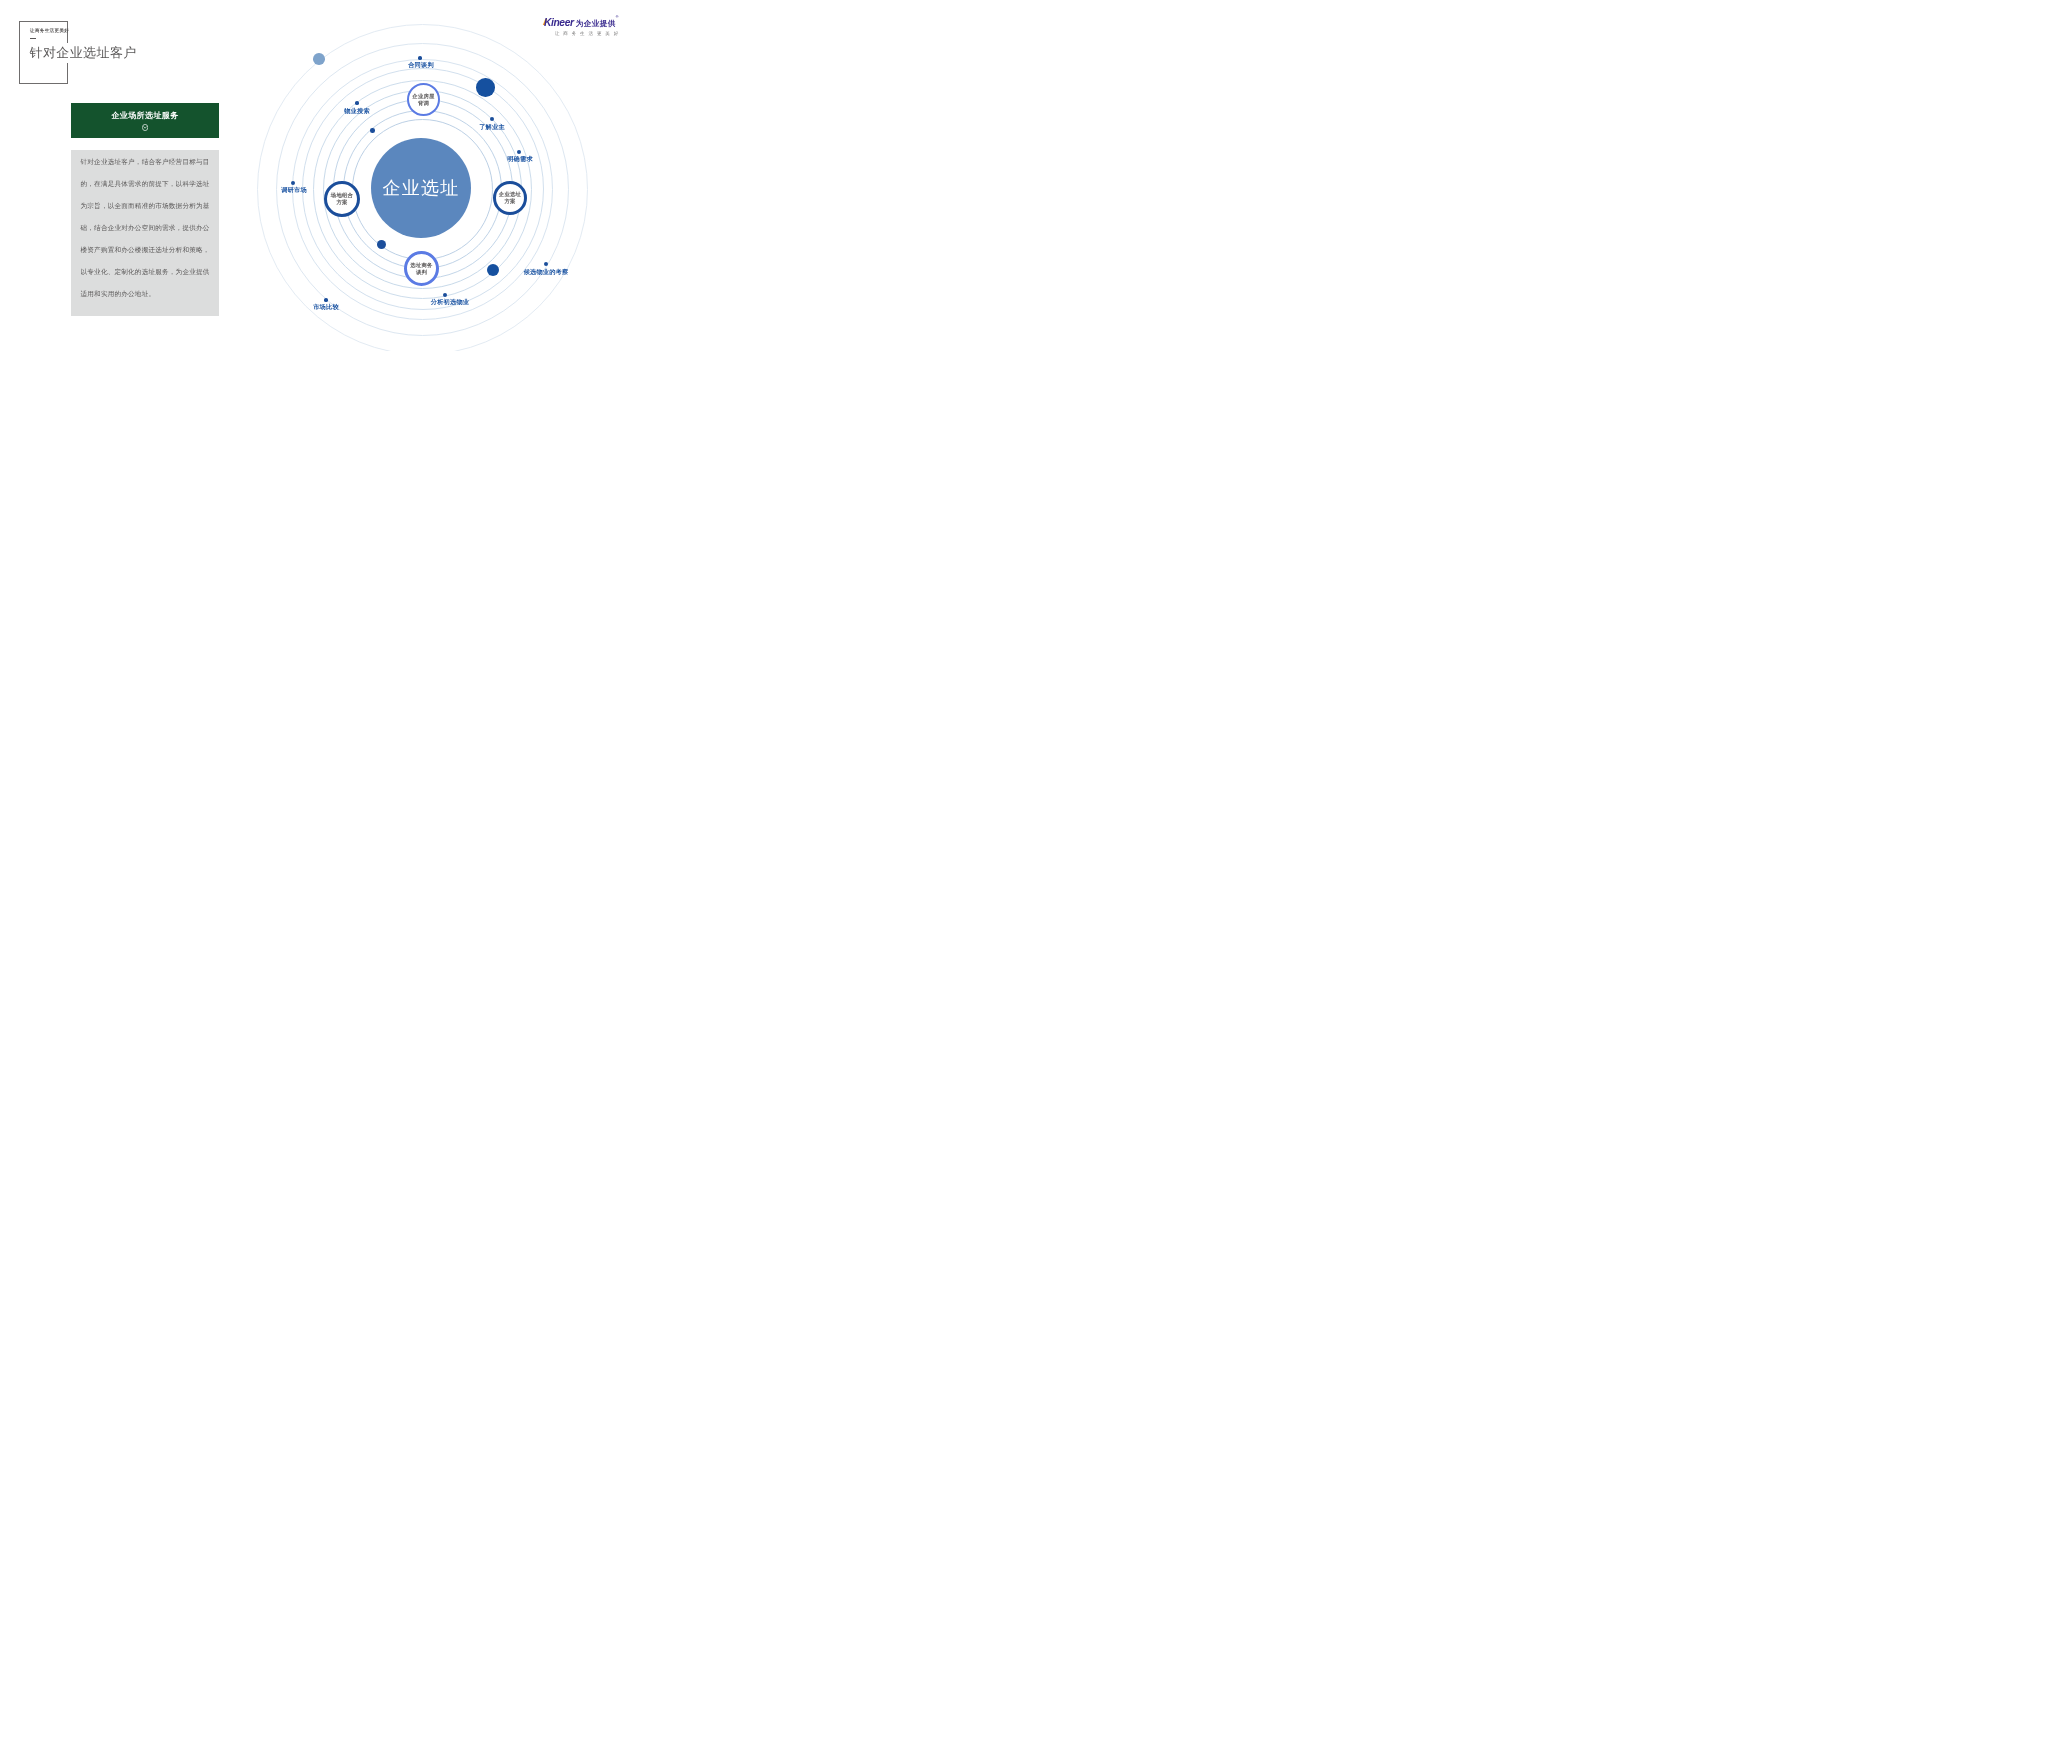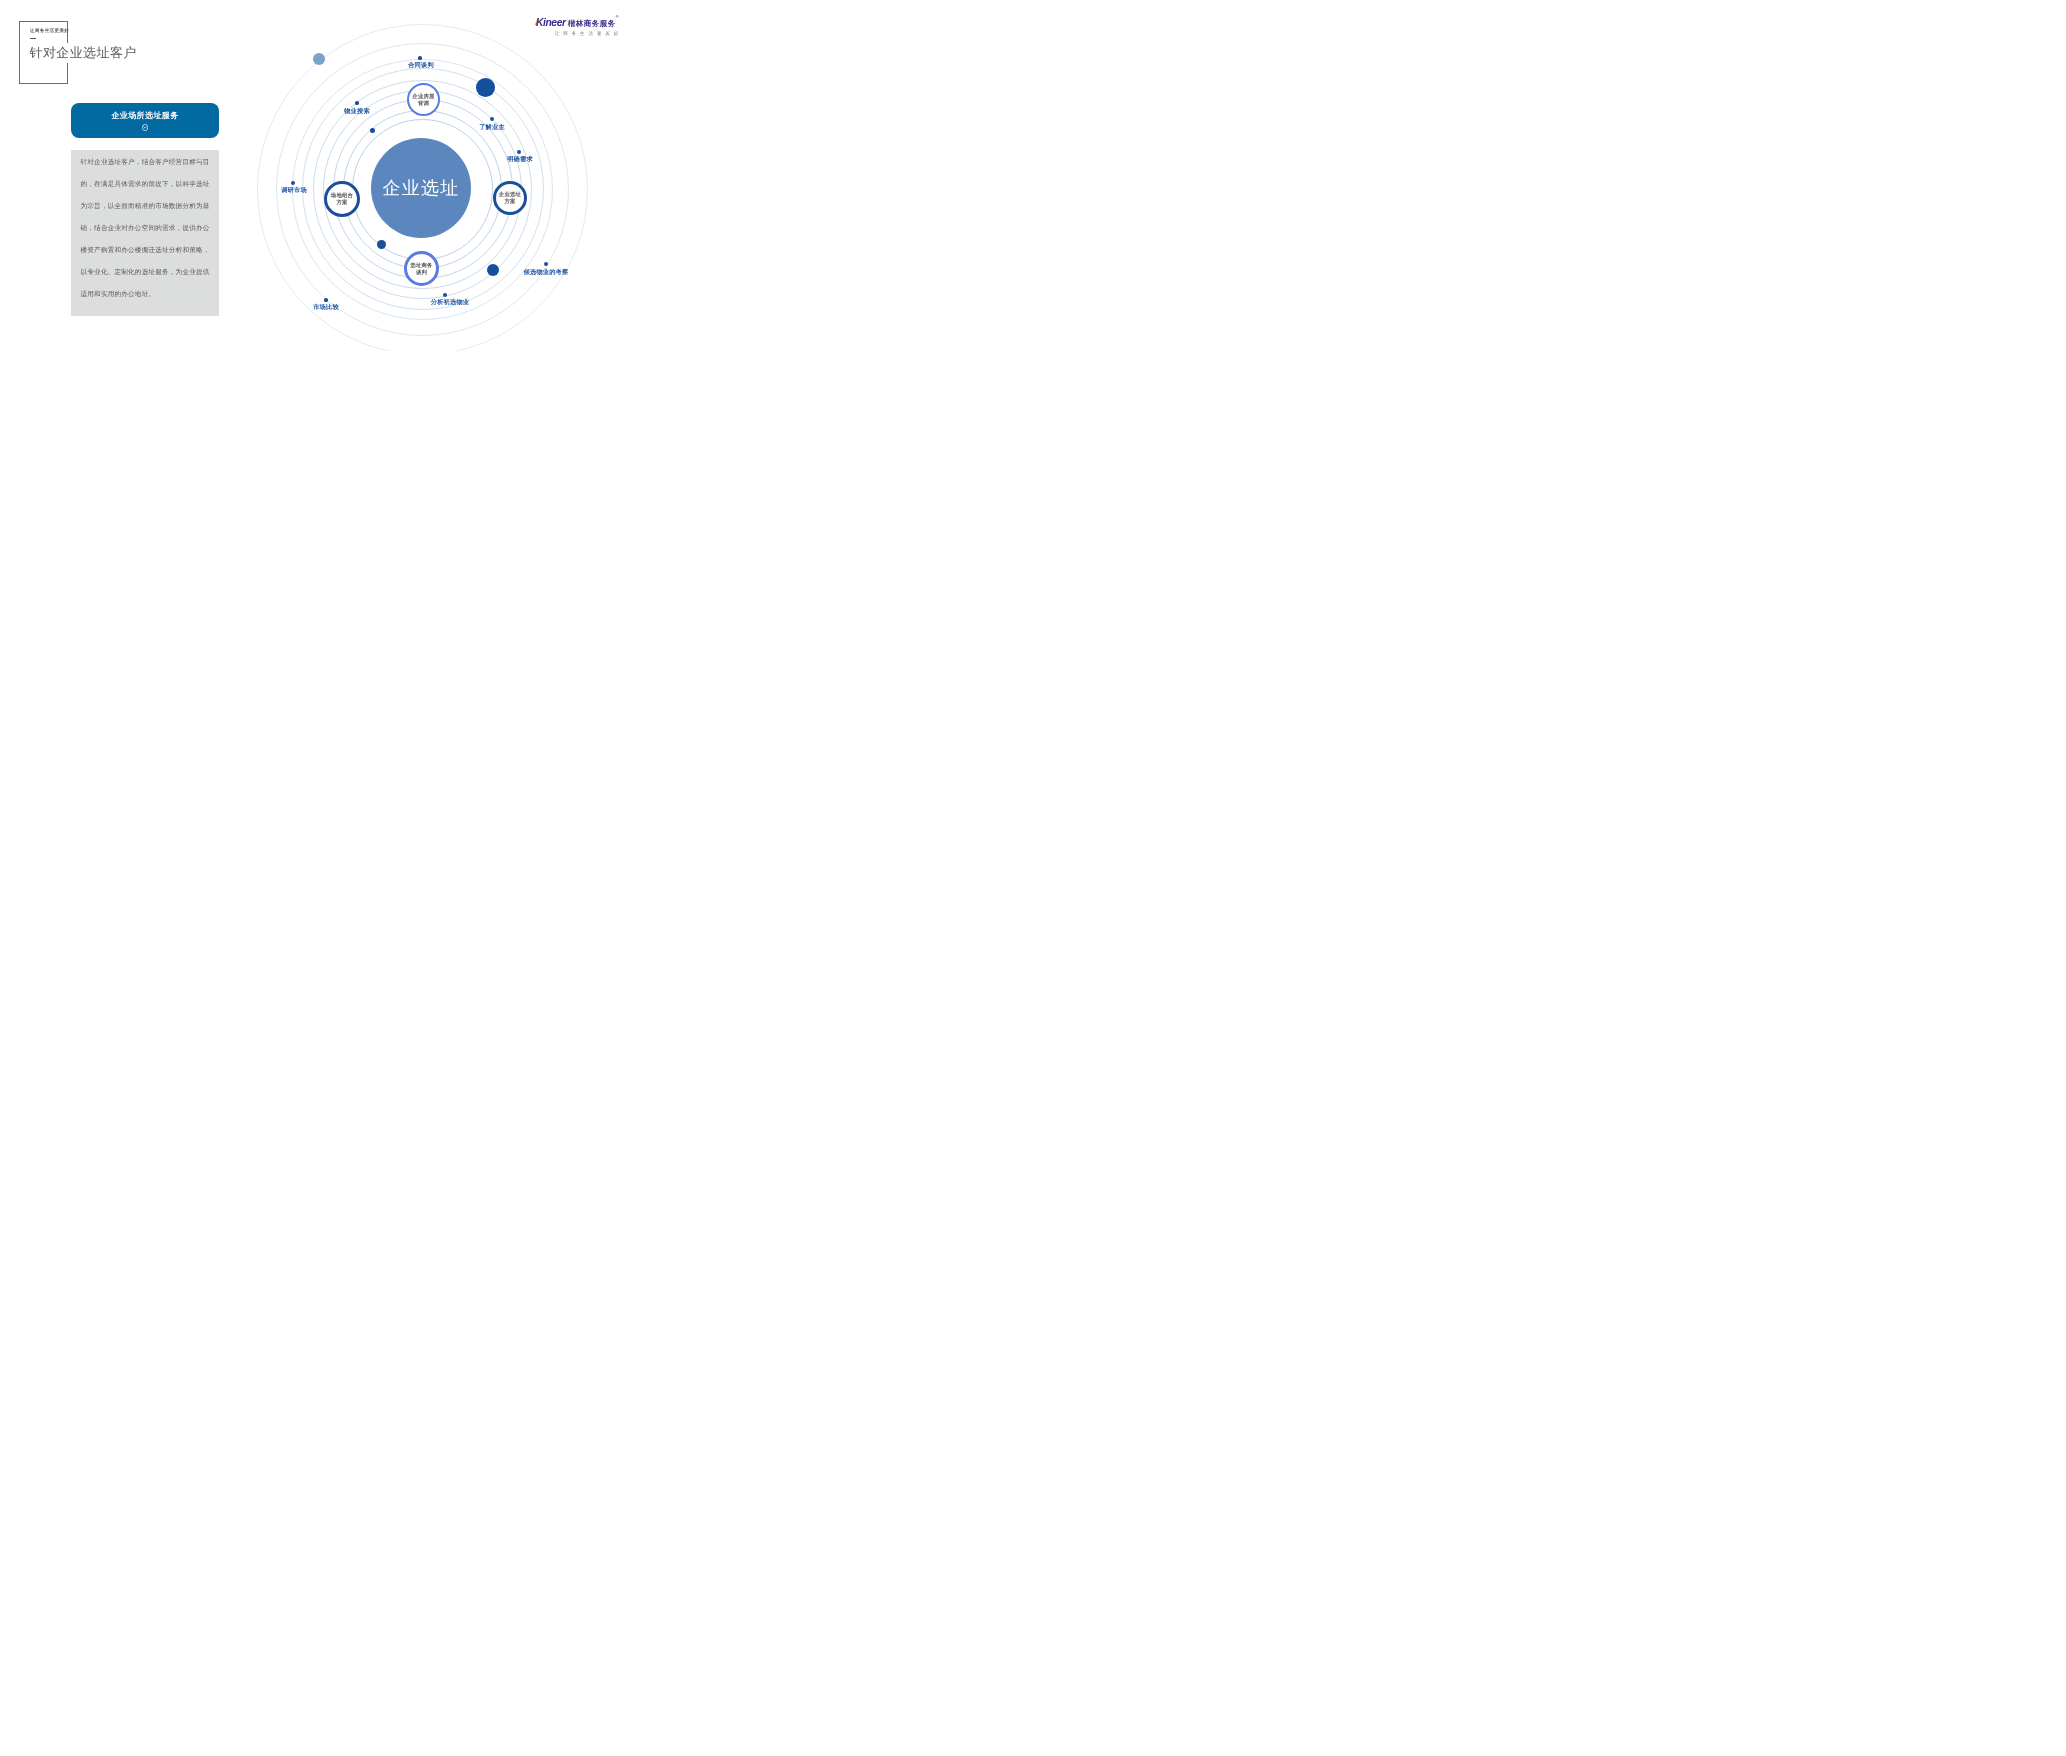--- a/index.html
+++ b/index.html
@@ -21,21 +21,21 @@
   
   .logo{right:6.6px;top:16.5px;text-align:right;}
   .logo-row{position:relative;display:inline-block;white-space:nowrap;}
   .k-accent{position:absolute;left:0.4px;top:2.9px;width:2.1px;height:6.2px;background:linear-gradient(180deg,#f9b30c,#f2901d);transform:skewX(-22deg);}
   .logo-en{position:relative;font-size:10.3px;font-style:italic;font-weight:800;color:#3a2b8f;letter-spacing:-0.4px;text-align:right;}
   .logo-cn{font-size:7.6px;font-weight:800;color:#3a2b8f;letter-spacing:0.4px;margin-left:2.1px;}
   .logo-reg{font-size:3.7px;font-weight:bold;color:#3a2b8f;vertical-align:top;position:relative;top:-1.7px;}
   .logo-tagline{margin-top:2.1px;font-size:4.5px;font-weight:500;color:#727171;letter-spacing:3.9px;white-space:nowrap;margin-right:-3.7px;}
 
   
-  .card-header{left:71px;top:103px;width:148px;height:35px;background:#0369a1;text-align:center;border-radius:8px;}
+  .card-header{left:71px;top:103px;width:148px;height:35px;background:#14532d;text-align:center;}
   .card-title{margin-top:7px;font-size:8px;font-weight:bold;color:#ffffff;letter-spacing:0.4px;}
   .chevron-wrap{margin-top:2.9px;line-height:0;}
   .card-body{left:71px;top:150px;width:148px;height:166px;background:#dcdddd;padding:0;box-sizing:border-box;}
   .card-line{margin:0 8.3px 0 9.5px;font-size:6.6px;line-height:22px;height:22px;color:#595757;letter-spacing:0.2px;white-space:nowrap;}
 
   
   .ring{border-radius:50%;}
   .center-circle{
     left:371px;top:138px;width:100px;height:100px;border-radius:50%;background:#5b87be;
     display:flex;align-items:center;justify-content:center;
@@ -54,21 +54,21 @@
 
 <div id="app">
 
   <div class="abs frame-box"></div>
   <div class="abs tagline-small">让商务生活更美好</div>
   <div class="abs header-dash"></div>
   <h1 class="abs page-title">针对企业选址客户</h1>
 
   <div class="abs logo">
     <div class="logo-row">
-      <span class="k-accent"></span><span class="logo-en">Kineer</span><span class="logo-cn">楷林商务服务</span><sup class="logo-reg">®</sup>
+      <span class="k-accent"></span><span class="logo-en">Kineer</span><span class="logo-cn">为企业提供</span><sup class="logo-reg">®</sup>
     </div>
     <div class="logo-tagline">让商务生活更美好</div>
   </div>
 
   <div class="abs card-header">
     <div class="card-title">企业场所选址服务</div>
     <div class="chevron-wrap">
       <svg width="6.2" height="7" viewBox="0 0 15 17">
         <ellipse cx="7.5" cy="8.5" rx="6.5" ry="7.6" fill="none" stroke="#ffffff" stroke-width="1.6"></ellipse>
         <polyline points="4.4,6.8 7.5,10.2 10.6,6.8" fill="none" stroke="#ffffff" stroke-width="1.6" stroke-linecap="round" stroke-linejoin="round"></polyline>

